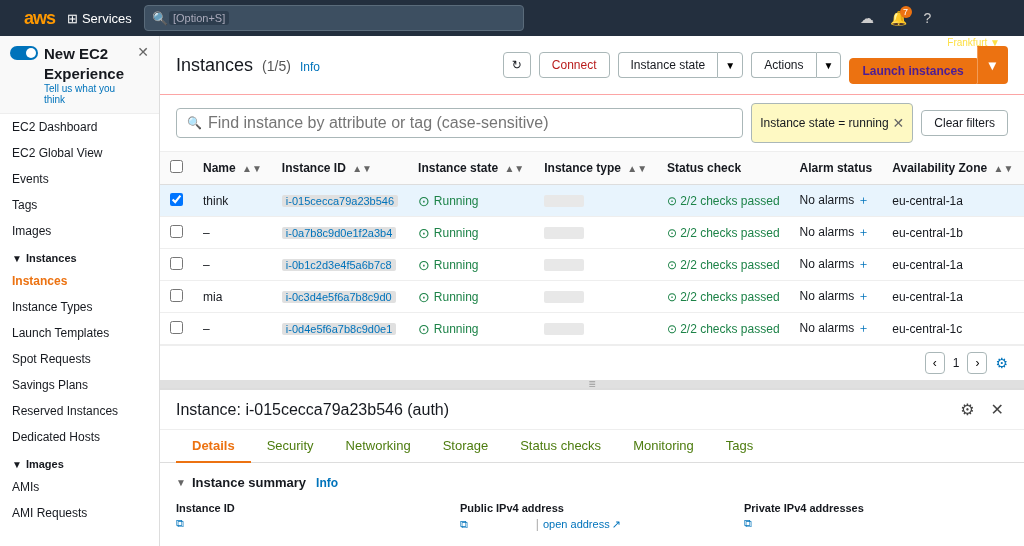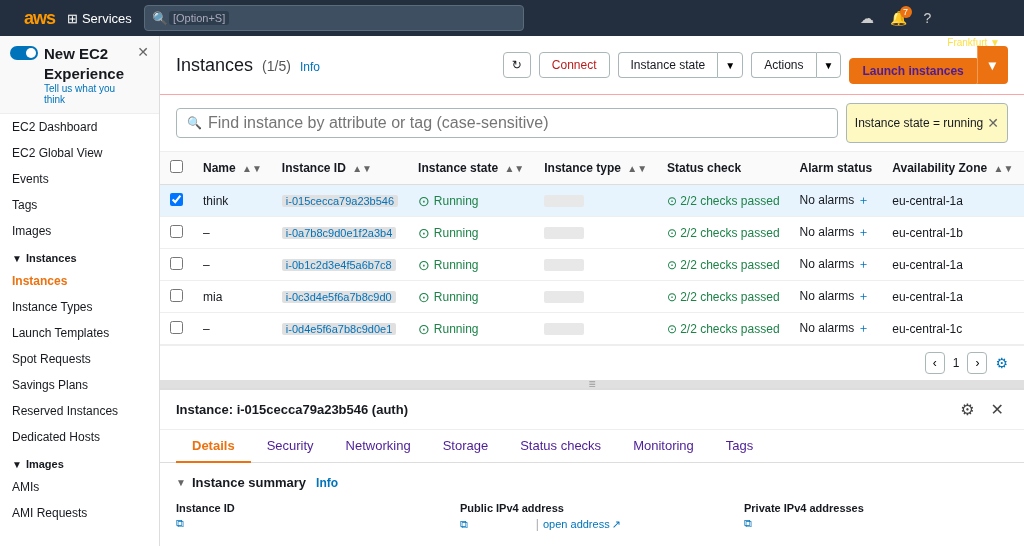--- a/index.html
+++ b/index.html
@@ -354,35 +354,35 @@
       flex-direction: column;
       min-height: 220px;
     }
     .detail-header {
       display: flex;
       align-items: center;
       padding: 8px 16px;
       border-bottom: 1px solid #eee;
       gap: 12px;
     }
-    .detail-title { font-size: 13px; font-weight: 700; }
+    .detail-title { font-size: 16px; font-weight: 400; }
     .detail-actions { margin-left: auto; display: flex; gap: 8px; }
     .icon-btn { background: none; border: none; cursor: pointer; font-size: 16px; color: #444; padding: 2px 4px; }
 
     .detail-tabs {
       display: flex;
       border-bottom: 1px solid #ddd;
       padding: 0 16px;
       background: #fff;
     }
     .detail-tab {
       padding: 8px 16px;
       cursor: pointer;
       font-size: 13px;
-      color: #4c1d95;
+      color: #4d7c0f;
       border-bottom: 2px solid transparent;
       margin-bottom: -1px;
       white-space: nowrap;
     }
     .detail-tab.active {
       border-bottom: 2px solid #ec7211;
       font-weight: 600;
       color: #ec7211;
     }
 
@@ -554,20 +554,21 @@
 
       <div class="filter-bar">
         <div class="search-box">
           <span style="color:#aaa;">🔍</span>
           <input placeholder="Find instance by attribute or tag (case-sensitive)" style="">
         </div>
         <div class="filter-tag">
           <span>Instance state = running</span>
           <span class="filter-tag-close">✕</span>
         </div>
+        <button class="clear-filters-btn">Clear filters</button>
       </div>
 
       <div class="instances-table-wrapper">
         <table class="instances-table">
           <thead>
             <tr>
               <th class="col-check"><input type="checkbox" style="width: 13px; height: 13px;"></th>
               <th>Name <span class="sort-icon">▲▼</span></th>
               <th>Instance ID <span class="sort-icon">▲▼</span></th>
               <th>Instance state <span class="sort-icon">▲▼</span></th>

